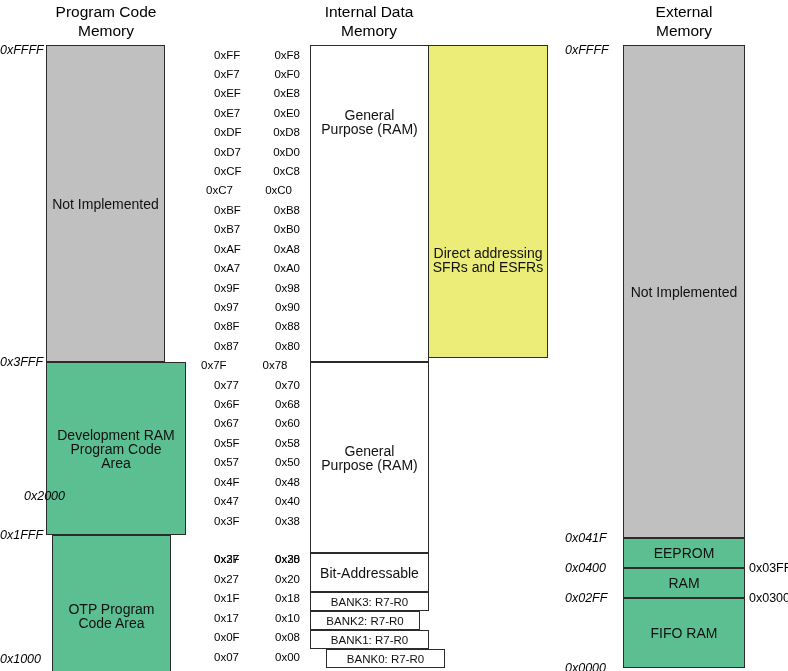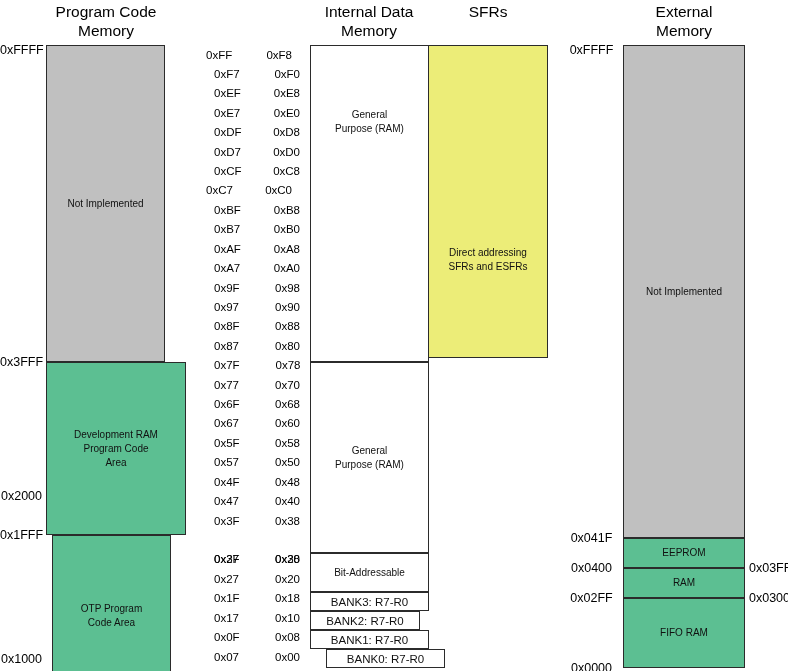--- a/index.html
+++ b/index.html
@@ -32,37 +32,37 @@
   }
   
   .block {
     position: absolute;
     box-sizing: border-box;
     border: 1.4px solid #2b2b2b;
     display: flex;
     align-items: center;
     justify-content: center;
     text-align: center;
-    font-size: 10px;
+    font-size: 14px;
     line-height: 14px;
     white-space: pre-line;
     color: #111;
   }
   .block.thin {
     font-size: 11.5px;
   }
   
   .addr {
     position: absolute;
     font-size: 12.5px;
     line-height: 14px;
     white-space: nowrap;
     color: #000;
   }
-  .addr.right { text-align: center; }
+  .addr.right { text-align: left; font-style: italic; }
   .addr.left  { text-align: left; }
   
   .addr-col {
     position: absolute;
     font-size: 11.5px;
     line-height: 14px;
     color: #000;
   }
   .addr-row {
     position: absolute;
@@ -92,29 +92,29 @@
 Area</span>
   </div>
 
   <div class="block" style="left:52px; top:535px; width:119px; height:161px; background:#5cbf92;">
     <span>OTP Program
 Code Area</span>
   </div>
 
   <div class="addr right" style="left:0px; top:43px; width:43px;">0xFFFF</div>
   <div class="addr right" style="left:0px; top:355px; width:43px;">0x3FFF</div>
-  <div class="addr right" style="left:0px; top:489px; width:43px;">0x2000</div>
+  <div class="addr right" style="left:0px; top:489px; width:43px;padding-left:24px;">0x2000</div>
   <div class="addr right" style="left:0px; top:528px; width:43px;">0x1FFF</div>
   <div class="addr right" style="left:0px; top:652px; width:43px;">0x1000</div>
 
   <div class="col-title" style="left:301px; top:2px; width:136px;">Internal Data
 Memory</div>
 
   <div class="addr-col" id="addr-pairs">
-      <div class="addr-row" style="left: 206px; top: 47.5px;">
+      <div class="addr-row" style="left: 214px; top: 47.5px;">
         <span>0xFF</span>
         <span>0xF8</span>
       </div>
       <div class="addr-row" style="left: 214px; top: 66.92px;">
         <span>0xF7</span>
         <span>0xF0</span>
       </div>
       <div class="addr-row" style="left: 214px; top: 86.34px;">
         <span>0xEF</span>
         <span>0xE8</span>
@@ -164,21 +164,21 @@
         <span>0x90</span>
       </div>
       <div class="addr-row" style="left: 214px; top: 319.38px;">
         <span>0x8F</span>
         <span>0x88</span>
       </div>
       <div class="addr-row" style="left: 214px; top: 338.8px;">
         <span>0x87</span>
         <span>0x80</span>
       </div>
-      <div class="addr-row" style="left: 214px; top: 358.22px; gap: 36px;">
+      <div class="addr-row" style="left: 201px; top: 358.22px; gap: 36px;">
         <span>0x7F</span>
         <span>0x78</span>
       </div>
       <div class="addr-row" style="left: 214px; top: 377.64px;">
         <span>0x77</span>
         <span>0x70</span>
       </div>
       <div class="addr-row" style="left: 214px; top: 397.06px;">
         <span>0x6F</span>
         <span>0x68</span>
@@ -257,21 +257,20 @@
   <div class="block thin" style="left:310px; top:611px; width:110px; height:19px; background:#ffffff;">
     <span>BANK2: R7-R0</span>
   </div>
   <div class="block thin" style="left:310px; top:630px; width:119px; height:19px; background:#ffffff;">
     <span>BANK1: R7-R0</span>
   </div>
   <div class="block thin" style="left:310px; top:649px; width:119px; height:19px; background:#ffffff;margin-left:16px;">
     <span>BANK0: R7-R0</span>
   </div>
 
-  <div class="col-title" style="left:428px; top:2px; width:120px;">SFRs</div>
 
   <div class="block" style="left:428px; top:45px; width:120px; height:313px; background:#eced78;">
     <span style="position:relative; top:58px;">Direct addressing
 SFRs and ESFRs</span>
   </div>
 
   <div class="col-title" style="left:614px; top:2px; width:140px;">External
 Memory</div>
 
   <div class="block" style="left:623px; top:45px; width:122px; height:493px; background:#c0c0c0;">

